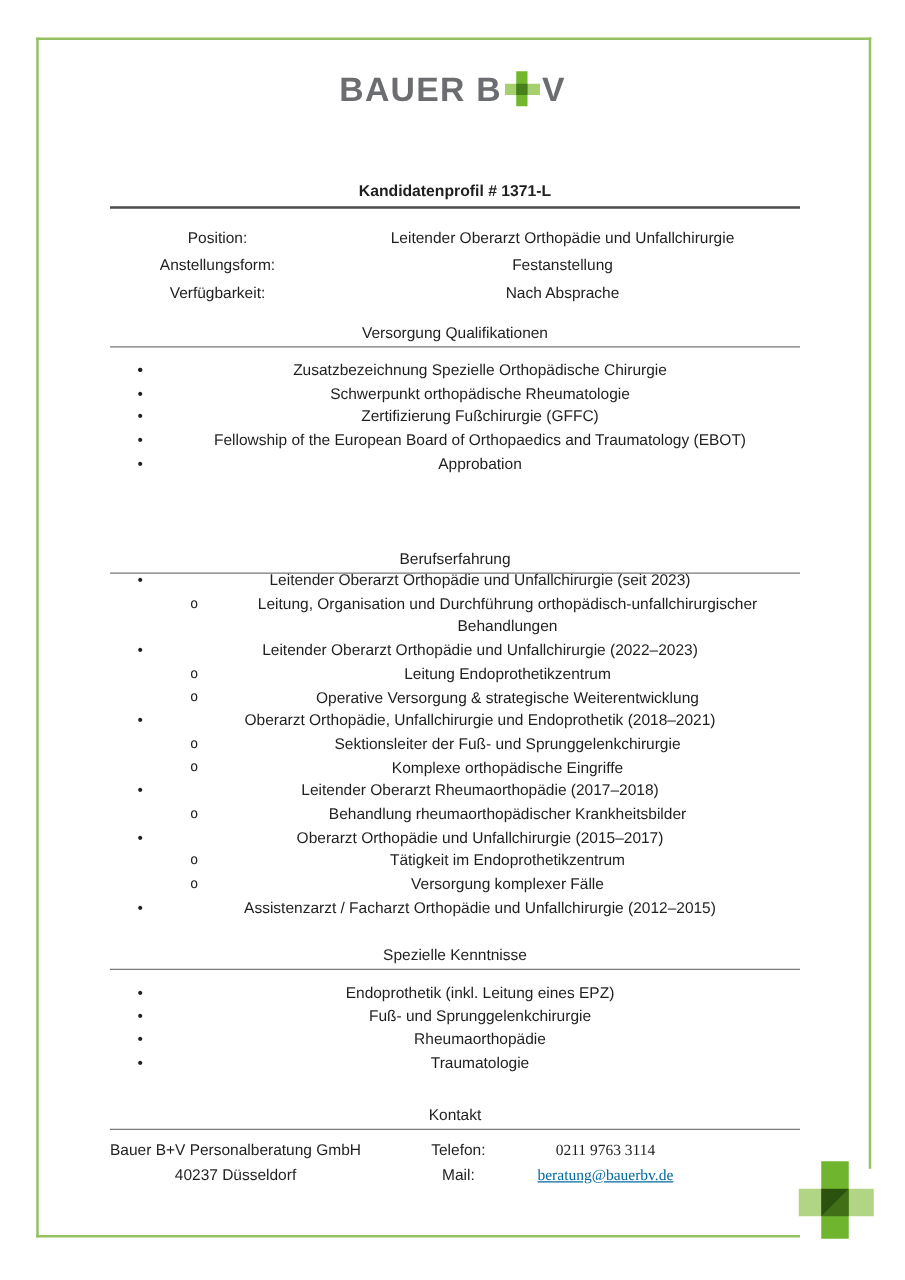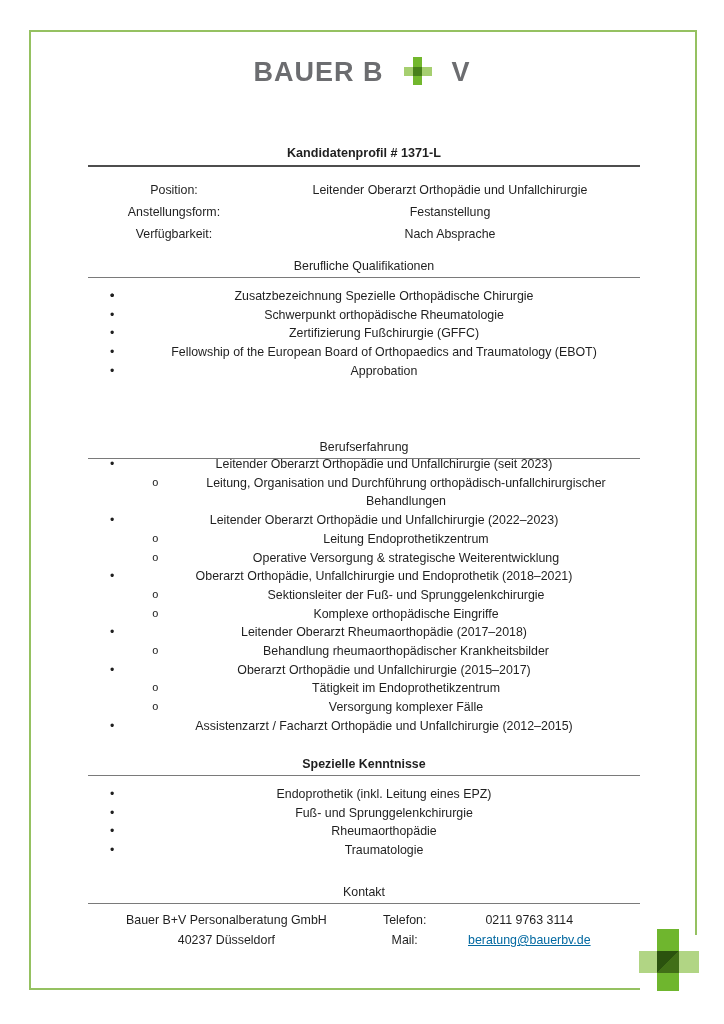--- a/index.html
+++ b/index.html
@@ -22,21 +22,21 @@
 
   
   .corner-cross { position:absolute; left:639px; top:929px; width:60px; height:62px; }
   .corner-cross .cc-v { position:absolute; left:18px; top:0;    width:22px; height:62px; background:#6fb62e; }
   .corner-cross .cc-h { position:absolute; left:0;    top:22px; width:60px; height:22px; background:#b1d584; }
   .corner-cross .cc-o { position:absolute; left:18px; top:22px; width:22px; height:22px;
                         background:linear-gradient(135deg, #2b520e 50%, #416f17 50%); }
 
   
   .logo { position:absolute; top:54px; left:0; width:724px; height:36px;
-          display:flex; align-items:center; justify-content:center; gap:20px; }
+          display:flex; align-items:center; justify-content:center; gap:2px; }
   .logo-text { font-size:27px; font-weight:bold; color:#6c6d70; letter-spacing:1px; line-height:1; }
   .logo-cross { position:relative; width:28px; height:28px; top:-1px; }
   .logo-cross .lc-h { position:absolute; left:0; top:9.5px; width:28px; height:9px; background:#a6cf70; }
   .logo-cross .lc-v { position:absolute; left:9.5px; top:0; width:9px; height:28px; background:#72b72d; }
   .logo-cross .lc-o { position:absolute; left:9.5px; top:9.5px; width:9px; height:9px; background:#47801a; }
 
   
   .content { position:absolute; left:88px; top:0; width:552px; height:1024px;text-align:center; }
 
   .doc-title {
@@ -47,42 +47,42 @@
 
   .info { position:absolute; top:179px; left:0; width:552px; }
   .info-row { display:grid; grid-template-columns:172px 1fr; height:22px; align-items:center; font-size:12.4px; }
 
   .section-head {
     position:absolute; left:0; width:552px;
     font-size:12.4px; padding-bottom:4px; border-bottom:1px solid #7a7a7a;
   }
   .sh-1 { top:259px; }
   .sh-2 { top:440px; }
-  .sh-3 { top:757px;font-weight:bold; }
+  .sh-3 { top:757px; }
   .sh-4 { top:885px; }
 
   ul.blist { list-style:none; margin:0; padding:0; position:absolute; left:0; width:552px; }
   .q-list  { top:287px; }
   .e-list  { top:455px; }
   .s-list  { top:785px; }
   ul.blist li { position:relative; font-size:12.4px; line-height:18.7px; }
   .e-list li  { line-height:18.4px; }
   li.lv1 { padding-left:40px; }
   li.lv2, li.lv3 { padding-left:84px; }
   li .marker { position:absolute; top:0; }
   li.lv1 .marker { left:22px; }
   li.lv2 .marker { left:64px; font-family:"DejaVu Sans Mono", monospace; font-size:11px; }
 
   
   .contact { position:absolute; top:910px; left:0; width:552px; font-size:12.4px; }
   .contact .col { position:absolute; top:0; }
-  .contact .col div { line-height:20px;margin-left:38px; }
+  .contact .col div { line-height:20px; }
   .c-company { left:0; }
   .c-labels  { left:257px; }
-  .c-values  { left:342px; }
+  .c-values  { left:342px;font-family:Liberation Serif, serif; }
   a.mail-link { color:#0369a1; text-decoration:underline; cursor:pointer; }
 </style>
 </head>
 <body>
 
 <div class="page">
 
   <div class="frame-top"></div>
   <div class="frame-left"></div>
   <div class="frame-right"></div>
@@ -116,21 +116,21 @@
       <div class="info-row">
         <span>Anstellungsform:</span>
         <span>Festanstellung</span>
       </div>
       <div class="info-row">
         <span>Verfügbarkeit:</span>
         <span>Nach Absprache</span>
       </div>
     </div>
 
-    <div class="section-head sh-1">Berufliche Qualifikationen</div>
+    <div class="section-head sh-1">Versorgung Qualifikationen</div>
     <div class="section-head sh-2">Berufserfahrung</div>
     <div class="section-head sh-3">Spezielle Kenntnisse</div>
     <div class="section-head sh-4">Kontakt</div>
 
     <ul class="blist q-list">
         <li class="lv1"><span class="marker">•</span></li>
         <li class="lv1"><span class="marker">•</span><span>Zusatzbezeichnung Spezielle Orthopädische Chirurgie</span></li>
         <li class="lv1"><span class="marker">•</span><span>Schwerpunkt orthopädische Rheumatologie</span></li>
         <li class="lv1"><span class="marker">•</span><span>Zertifizierung Fußchirurgie (GFFC)</span></li>
         <li class="lv1"><span class="marker">•</span><span>Fellowship of the European Board of Orthopaedics and Traumatology (EBOT)</span></li>

